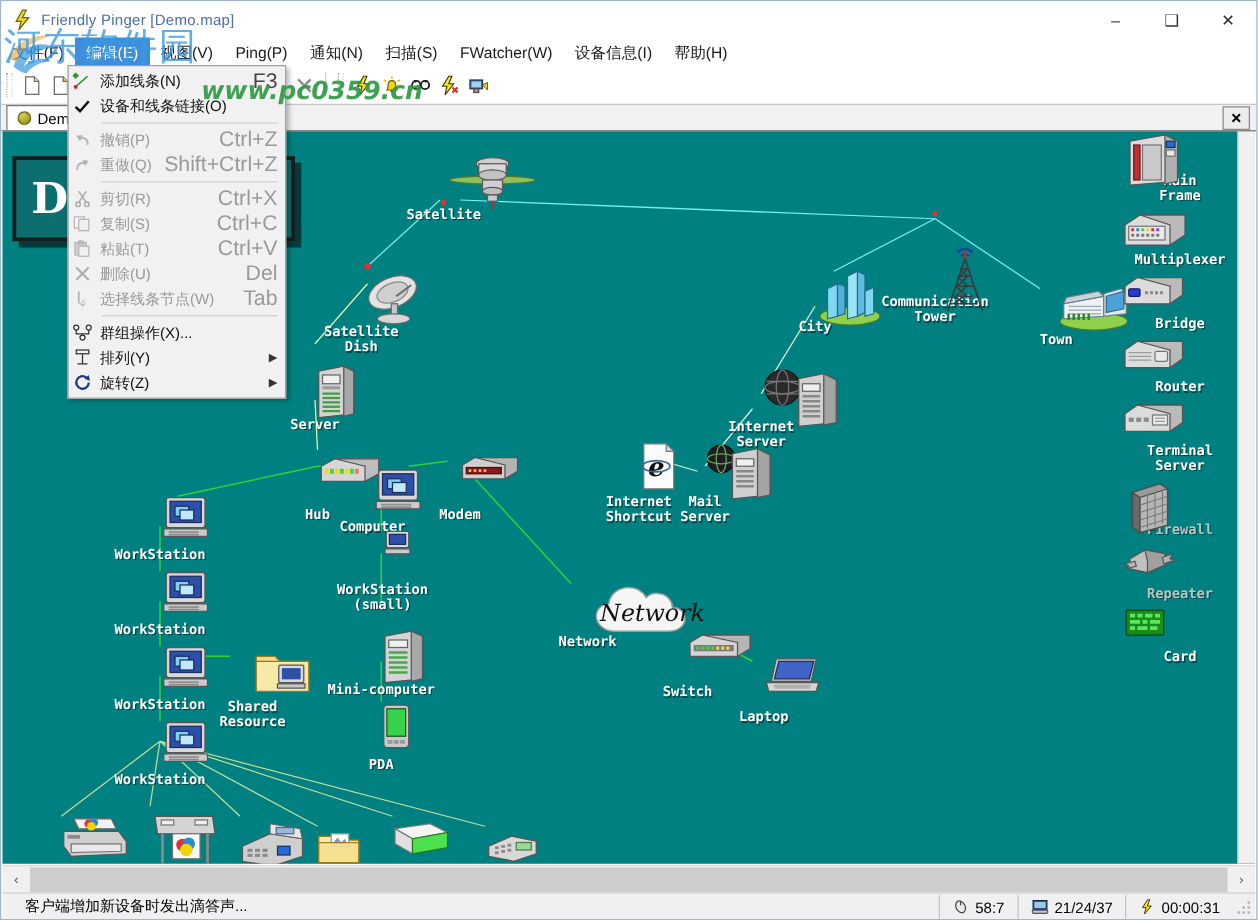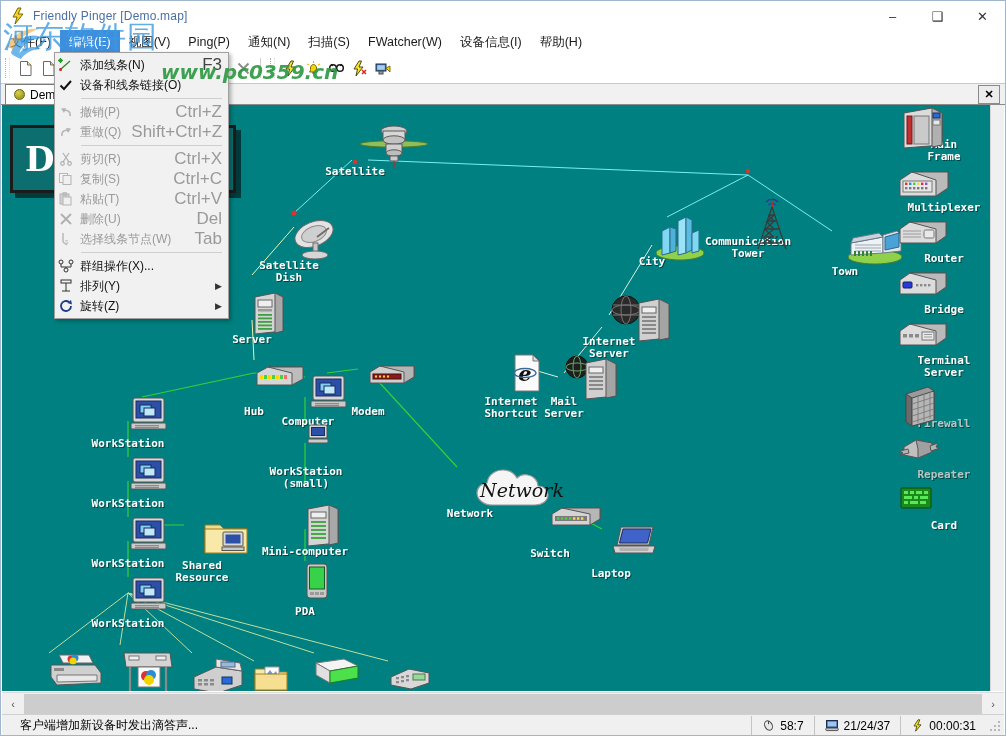--- a/index.html
+++ b/index.html
@@ -510,21 +510,21 @@
     <rect x="14" y="12" width="3" height="4" fill="#ffd700"></rect>
                 <rect x="18" y="12" width="3" height="4" fill="#45d245"></rect>
     <rect x="22" y="12" width="3" height="4" fill="#ffd700"></rect>
                 <rect x="26" y="12" width="3" height="4" fill="#45d245"></rect>
     <rect x="30" y="12" width="3" height="4" fill="#ff6a6a"></rect>
   </g>
 </svg>
           </div>
           <div class="lbl">Hub</div>
         </div>
-        <div class="node" style="left: 306px; top: 268px;">
+        <div class="node" style="left: 296px; top: 268px;">
           <div class="glyph">
             <svg width="42" height="42" viewBox="0 0 42 42">
   <rect x="5" y="3" width="31" height="24" rx="2" fill="#d8d8d8" stroke="#555"></rect>
   <rect x="8" y="6" width="25" height="17" fill="#2c4fa8" stroke="#1a2d60"></rect>
   <rect x="12" y="10" width="11" height="8" fill="#7fd0f0" stroke="#1a2d60"></rect>
   <rect x="16" y="13" width="11" height="8" fill="#bfe8f8" stroke="#1a2d60"></rect>
   <rect x="3" y="28" width="35" height="6" rx="1" fill="#cacaca" stroke="#555"></rect>
   <g fill="#8a8a8a">
                 <rect x="7" y="30" width="24" height="1.3"></rect>
                 <rect x="7" y="32" width="24" height="1.3"></rect>
@@ -939,43 +939,43 @@
               </g>
 </svg>
           </div>
           <div class="lbl">Multiplexer</div>
         </div>
         <div class="pal-item">
           <div class="glyph">
             <svg width="50" height="28" viewBox="0 0 50 28">
   <polygon points="2,10 12,3 48,3 48,17 38,24 2,24" fill="#dcdcdc" stroke="#555"></polygon>
   <polygon points="12,3 48,3 48,17 38,24 38,10" fill="#bababa" stroke="#555"></polygon>
-  <g stroke="#9a9a9a">
-                <path d="M5 12h18M5 15h18M5 18h18"></path>
-              </g>
-  <rect x="26" y="11" width="10" height="8" rx="1.5" fill="#e9e9e9" stroke="#777"></rect>
-</svg>
-          </div>
-          <div class="lbl">Router</div>
-        </div>
-        <div class="pal-item">
-          <div class="glyph">
-            <svg width="50" height="28" viewBox="0 0 50 28">
-  <polygon points="2,10 12,3 48,3 48,17 38,24 2,24" fill="#dcdcdc" stroke="#555"></polygon>
-  <polygon points="12,3 48,3 48,17 38,24 38,10" fill="#bababa" stroke="#555"></polygon>
   <rect x="5" y="12" width="9" height="6" rx="1" fill="#2a3ad8" stroke="#14205a"></rect>
   <g fill="#8a8a8a">
                 <rect x="18" y="14" width="2.4" height="2.4"></rect>
                 <rect x="22" y="14" width="2.4" height="2.4"></rect>
                 <rect x="26" y="14" width="2.4" height="2.4"></rect>
                 <rect x="30" y="14" width="2.4" height="2.4"></rect>
               </g>
 </svg>
           </div>
           <div class="lbl">Bridge</div>
+        </div>
+        <div class="pal-item">
+          <div class="glyph">
+            <svg width="50" height="28" viewBox="0 0 50 28">
+  <polygon points="2,10 12,3 48,3 48,17 38,24 2,24" fill="#dcdcdc" stroke="#555"></polygon>
+  <polygon points="12,3 48,3 48,17 38,24 38,10" fill="#bababa" stroke="#555"></polygon>
+  <g stroke="#9a9a9a">
+                <path d="M5 12h18M5 15h18M5 18h18"></path>
+              </g>
+  <rect x="26" y="11" width="10" height="8" rx="1.5" fill="#e9e9e9" stroke="#777"></rect>
+</svg>
+          </div>
+          <div class="lbl">Router</div>
         </div>
         <div class="pal-item">
           <div class="glyph">
             <svg width="50" height="28" viewBox="0 0 50 28">
   <polygon points="2,10 12,3 48,3 48,17 38,24 2,24" fill="#dcdcdc" stroke="#555"></polygon>
   <polygon points="12,3 48,3 48,17 38,24 38,10" fill="#bababa" stroke="#555"></polygon>
   <g fill="#8a8a8a">
                 <rect x="5" y="13" width="4" height="3.5"></rect>
                 <rect x="11" y="13" width="4" height="3.5"></rect>
                 <rect x="17" y="13" width="4" height="3.5"></rect>

